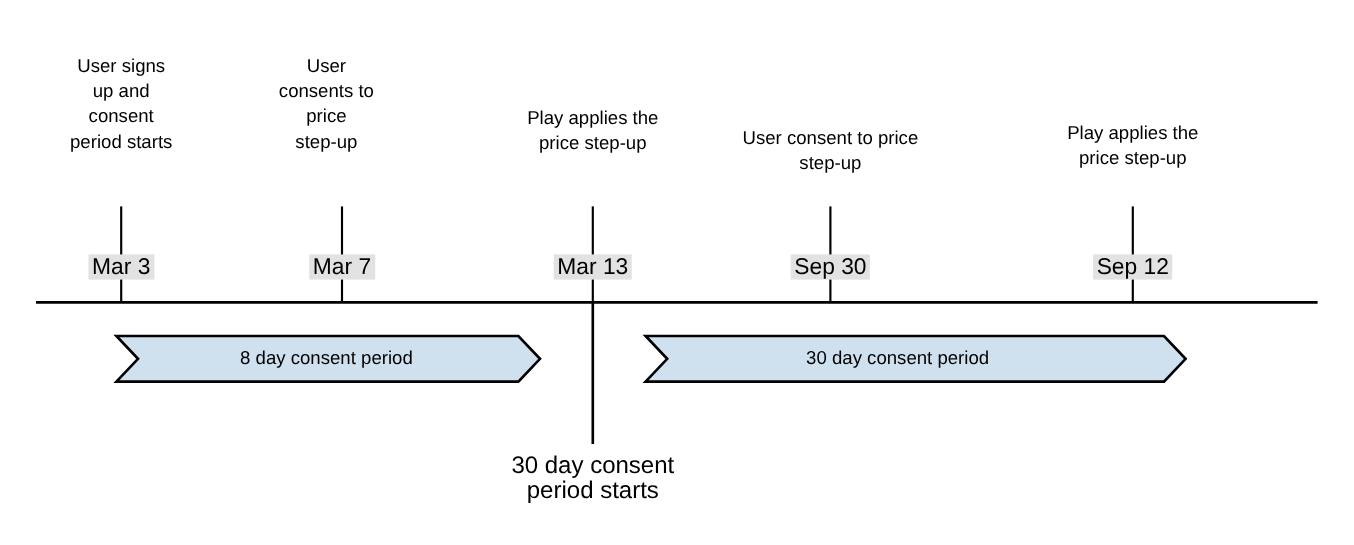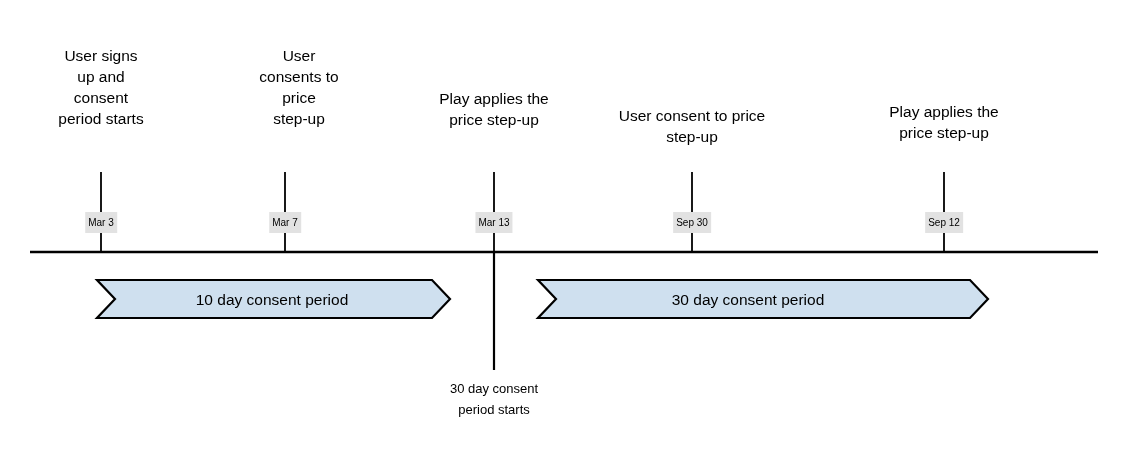--- a/index.html
+++ b/index.html
@@ -29,40 +29,40 @@
     position: absolute;
     text-align: center;
     font-size: 15.5px;
     line-height: 21px;
     color: #000000;
     white-space: pre-line;
     transform: translateX(-50%);
   }
   .date-chip {
     position: absolute;
-    font-size: 10px;
+    font-size: 19px;
     line-height: 19px;
     background: #e2e2e2;
     color: #000000;
     padding: 1px 3px;
     transform: translateX(-50%);
     white-space: nowrap;
   }
   .band-label {
     position: absolute;
     font-size: 15.5px;
     line-height: 19px;
     color: #000000;
     transform: translate(-50%, -50%);
     white-space: nowrap;
   }
   .below-note {
     position: absolute;
     text-align: center;
-    font-size: 13px;
+    font-size: 20px;
     line-height: 21px;
     color: #000000;
     white-space: pre-line;
     transform: translateX(-50%);
   }
 </style>
 </head>
 <body>
 
 <div id="diagram-root">
@@ -80,33 +80,33 @@
         <polygon points="538,280 970,280 988,299 970,318 538,318 556,299" fill="#cfe0ef" stroke="#000000" stroke-width="2.2" stroke-linejoin="miter"></polygon>
       </g>
   </svg>
 
   <div id="labels-layer">
       <div class="event-label" style="left: 101px; top: 45px;">User signs
 up and
 consent
 period starts</div>
       <div class="date-chip" style="left: 101px; top: 212px;">Mar 3</div>
-      <div class="event-label" style="left: 299px; top: 45px; text-align: center;">User
+      <div class="event-label" style="left: 272px; top: 45px; text-align: center;">User
 consents to
 price
 step-up</div>
       <div class="date-chip" style="left: 285px; top: 212px; text-align: center;">Mar 7</div>
       <div class="event-label" style="left: 494px; top: 88px;">Play applies the
 price step-up</div>
       <div class="date-chip" style="left: 494px; top: 212px;">Mar 13</div>
       <div class="event-label" style="left: 692px; top: 105px;">User consent to price
 step-up</div>
       <div class="date-chip" style="left: 692px; top: 212px;">Sep 30</div>
       <div class="event-label" style="left: 944px; top: 101px;">Play applies the
 price step-up</div>
       <div class="date-chip" style="left: 944px; top: 212px;">Sep 12</div>
       <div class="below-note" style="left: 494px; top: 378px;">30 day consent
 period starts</div>
-      <div class="band-label" style="left: 272px; top: 299px;">10 day consent period</div>
+      <div class="band-label" style="left: 272px; top: 299px;">8 day consent period</div>
       <div class="band-label" style="left: 748px; top: 299px;">30 day consent period</div>
     </div>
 
 </div>
 
 </body></html>

